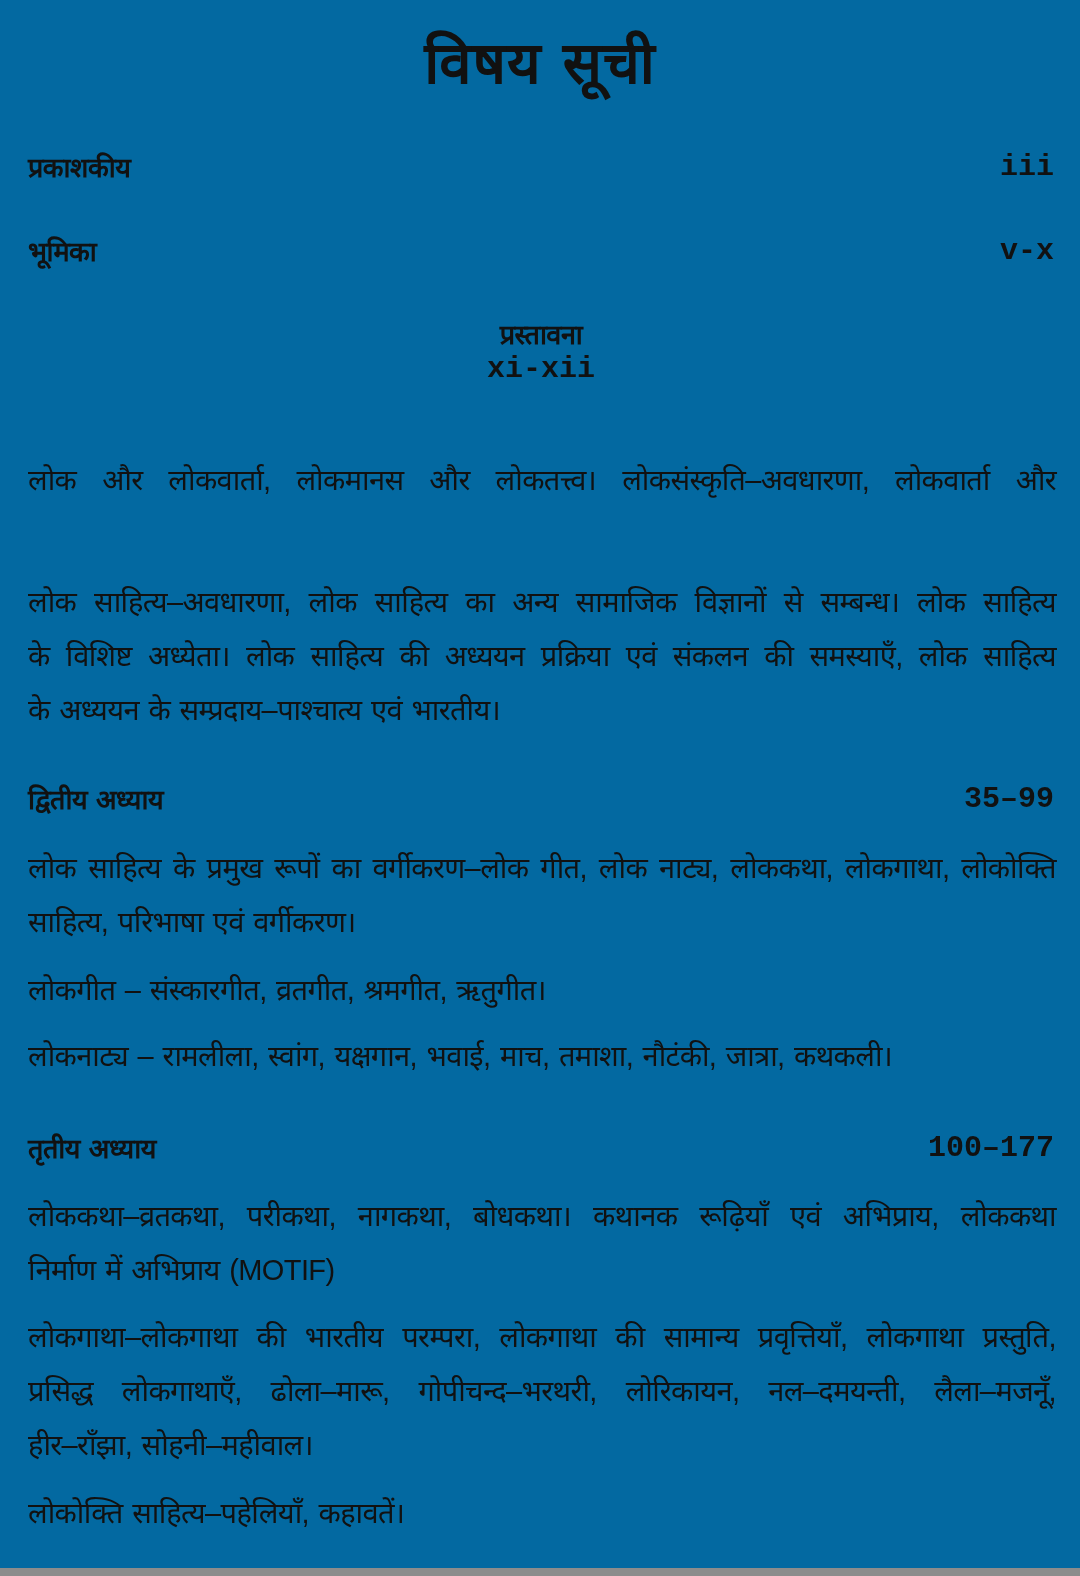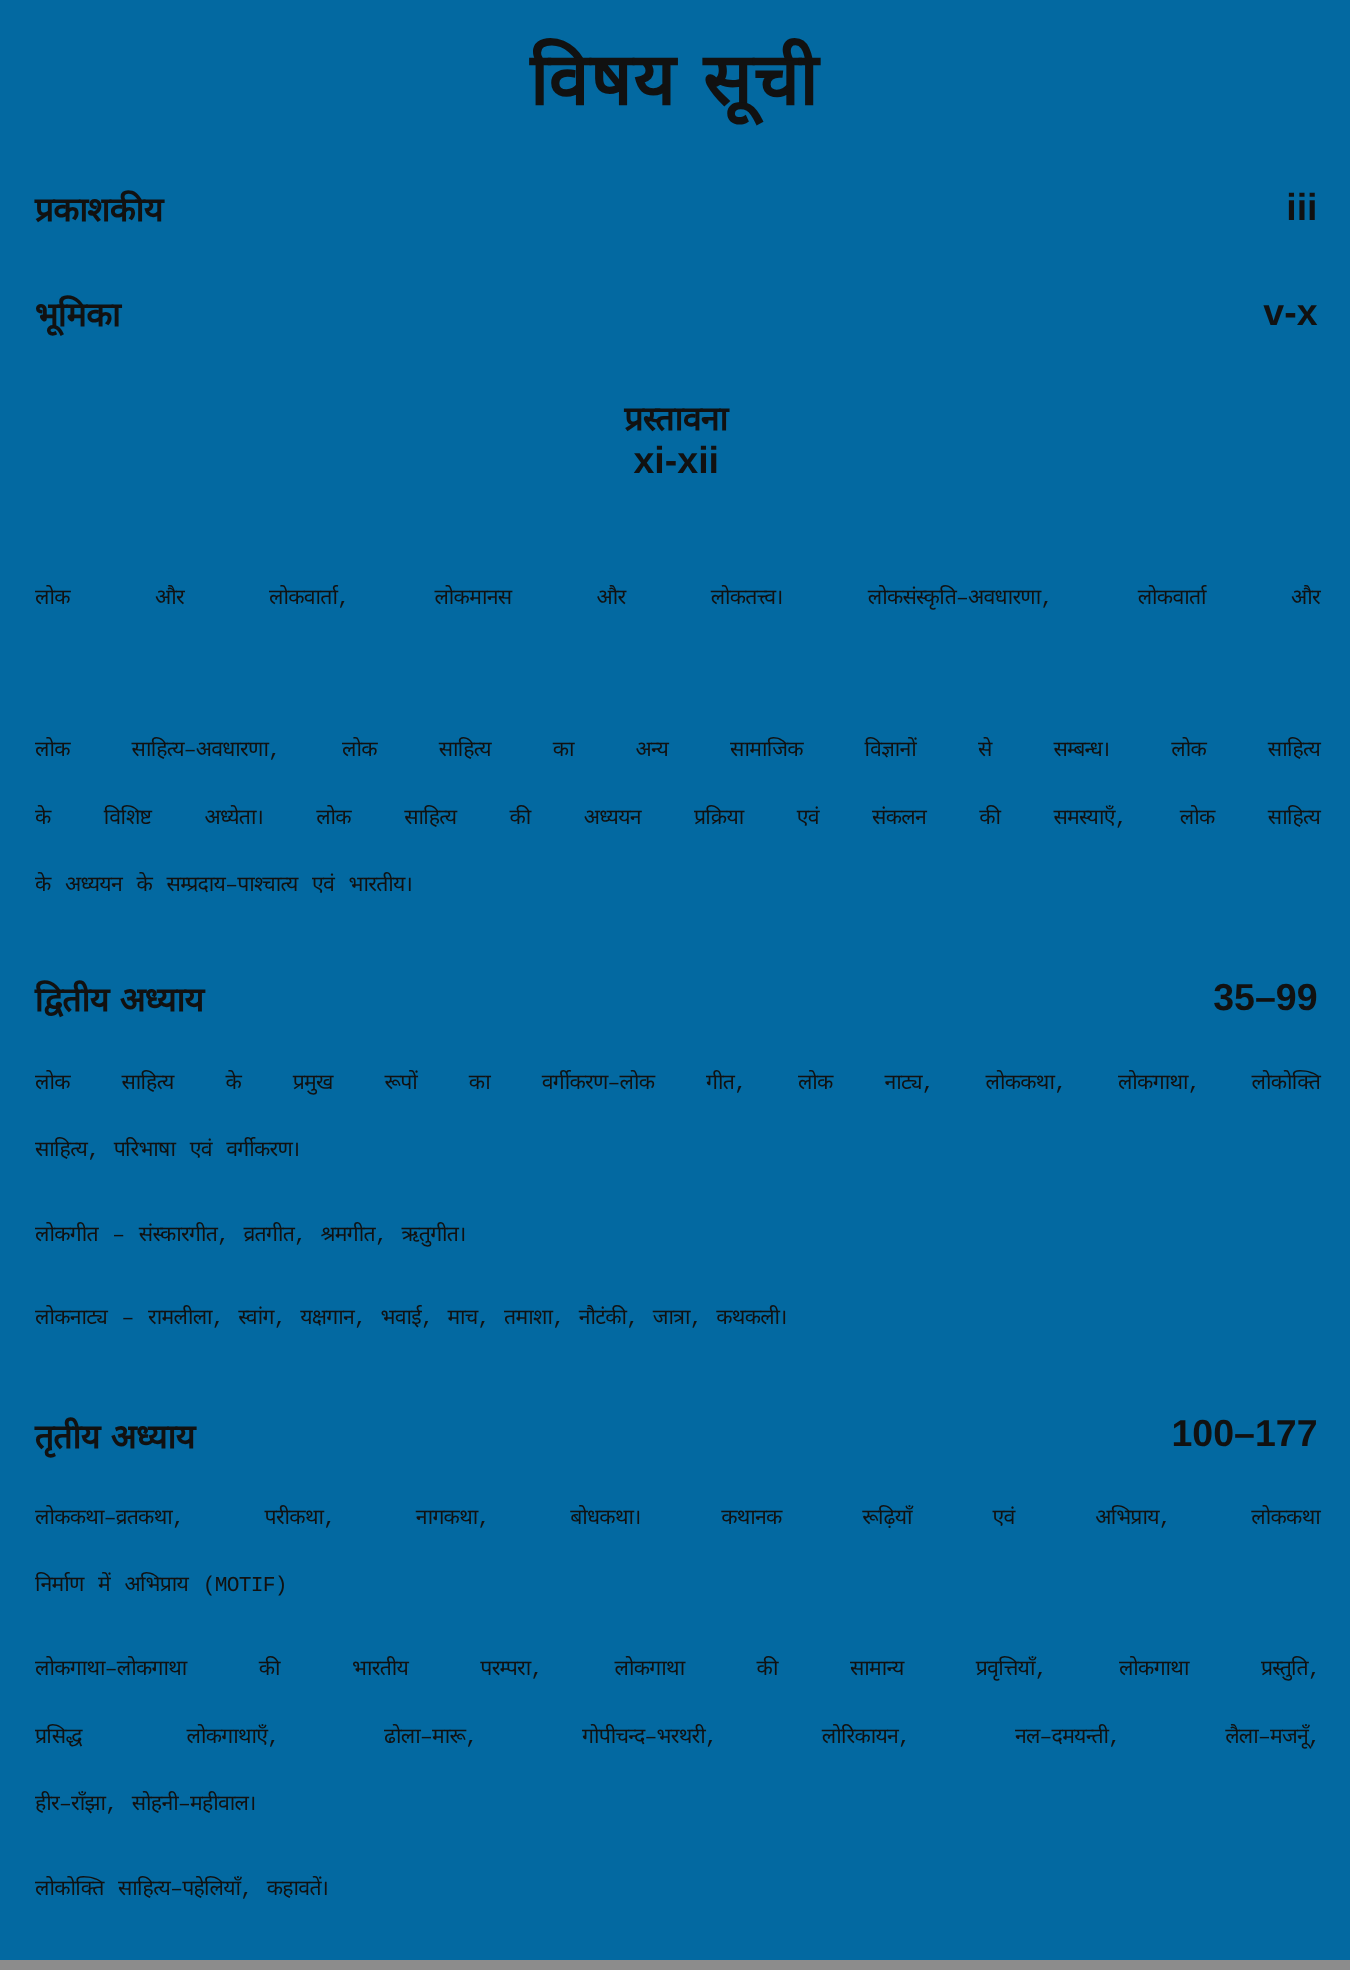--- a/index.html
+++ b/index.html
@@ -42,30 +42,30 @@
       justify-content: space-between;
       align-items: center;
     }
     .entry-label {
       font-family: "DejaVu Sans", sans-serif;
       font-weight: bold;
       font-size: 27px;
       letter-spacing: -0.5px;
     }
     .entry-pages {
-      font-family: Liberation Sans, sans-serif;
+      font-family: Liberation Mono, monospace;
       font-weight: bold;
       font-size: 30px;
     }
     .para {
       position: absolute;
       left: 28px;
       width: 1028px;
-      font-family: Liberation Mono, monospace;
-      font-size: 17px;
+      font-family: Liberation Sans, sans-serif;
+      font-size: 29px;
       line-height: 54px;
       letter-spacing: -0.6px;
       word-spacing: 2px;
       text-align: justify;
       text-align-last: left;
     }
     .para .line {
       display: block;
       white-space: nowrap;
       text-align: justify;

